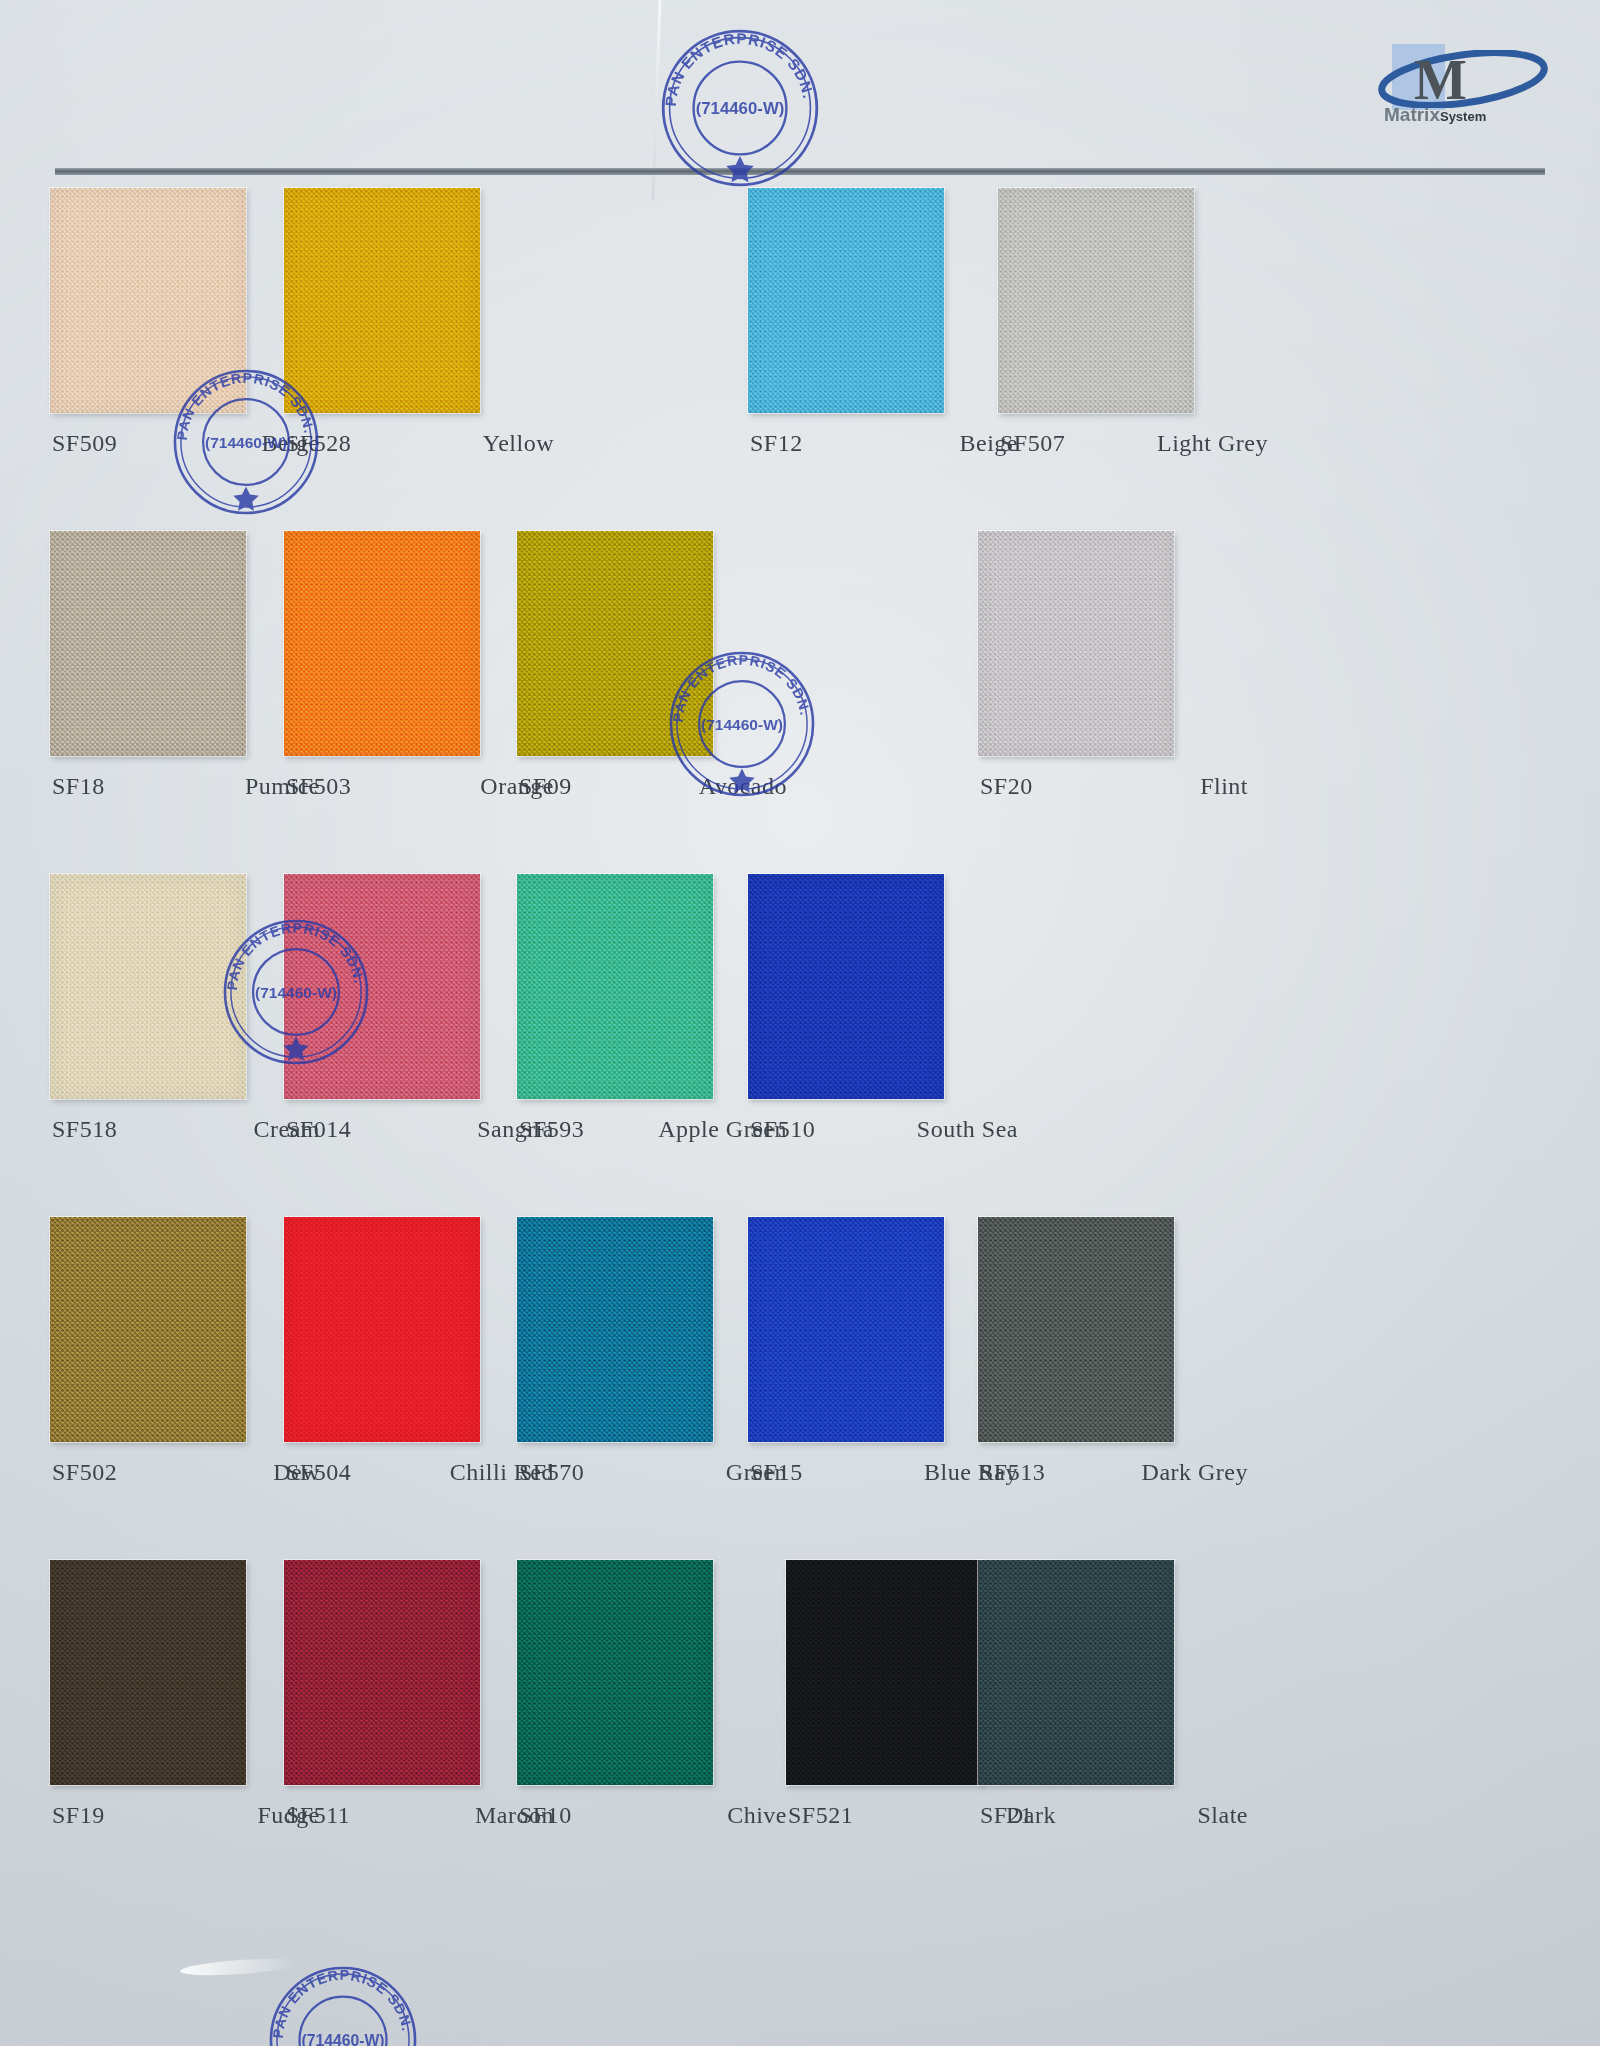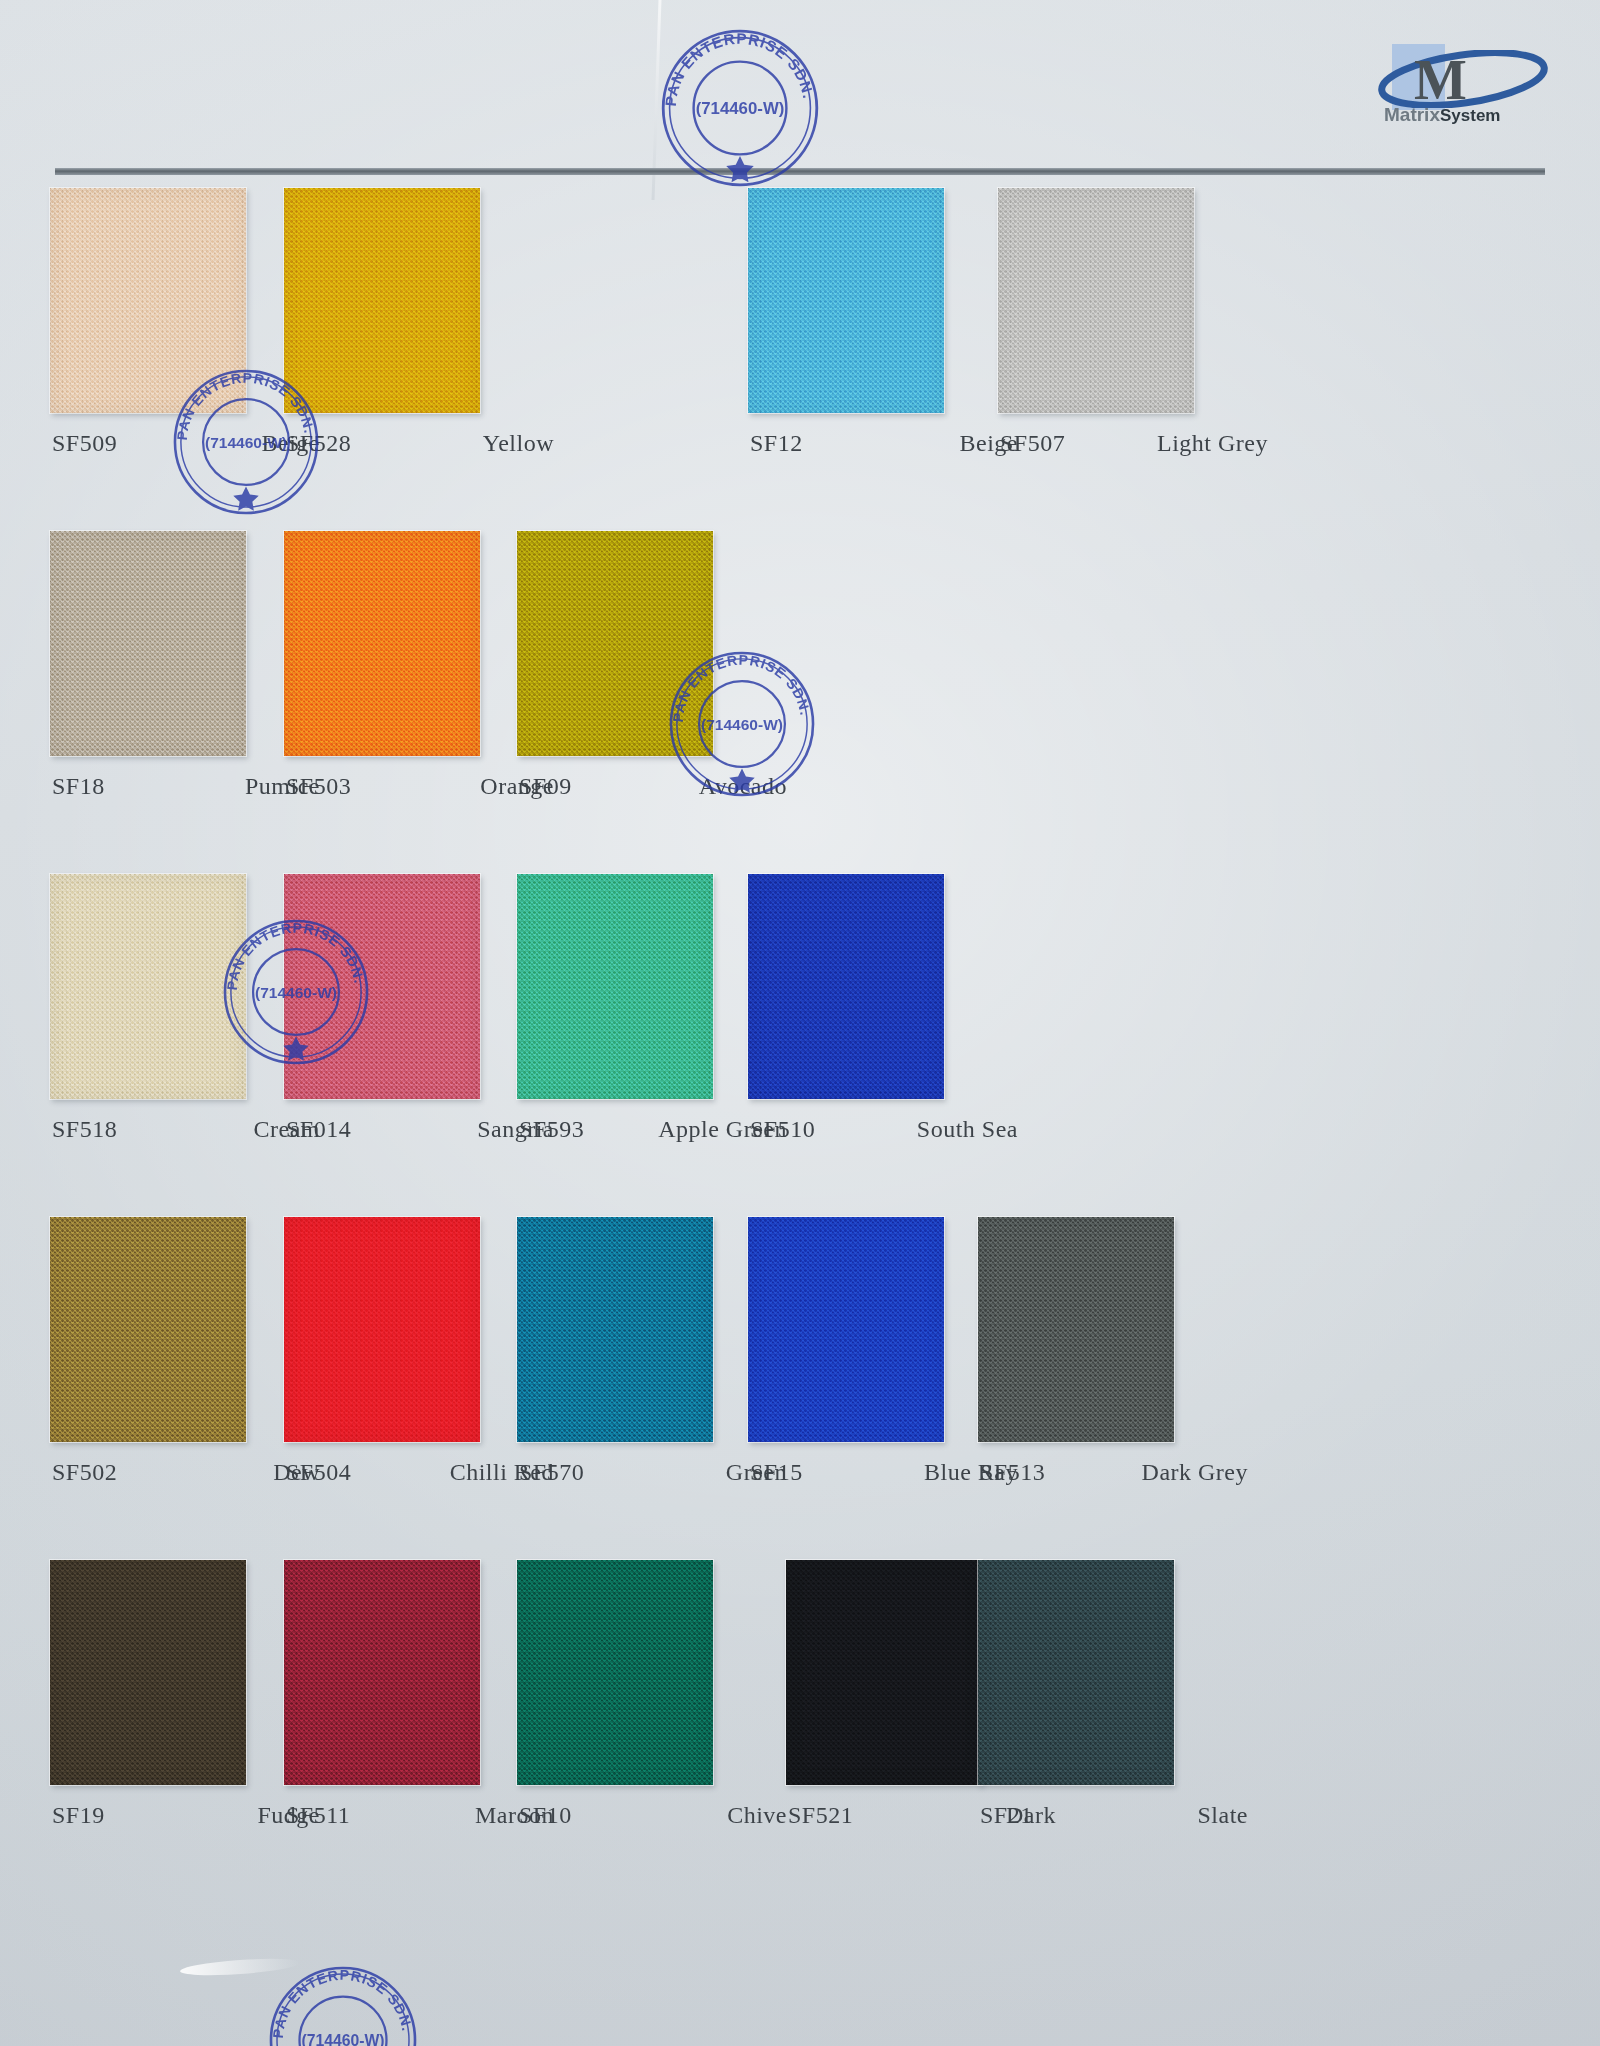--- a/index.html
+++ b/index.html
@@ -57,21 +57,21 @@
     font-family:"Liberation Serif", serif;
     font-weight:700;font-size:56px;color:#4b5358;
     letter-spacing:-2px;
   }
   .logo .wordmark{
     position:absolute;left:22px;top:66px;
     font-family:"Liberation Sans", sans-serif;
     font-weight:700;font-size:19px;
   }
   .logo .wordmark .matrix{color:#6f7a83;}
-  .logo .wordmark .system{color:#2f3a42;font-size:17px;}
+  .logo .wordmark .system{color:#2f3a42;font-size:13px;}
 
   
   .grid{
     position:absolute;left:0;top:180px;width:1600px;
   }
   .row{
     position:relative;height:343px;
   }
   .cell{
     position:absolute;top:0;width:280px;height:343px;
@@ -191,20 +191,27 @@
             <span class="nm">Orange</span>
           </div>
         </div>
         <div class="cell" style="left: 511px;">
           <div class="swatch" style="background: rgb(174, 154, 11);"></div>
           <div class="labels">
             <span class="code">SF09</span>
             <span class="nm">Avocado</span>
           </div>
         </div>
+        <div class="cell" style="left: 972px;">
+          <div class="swatch" style="background: rgb(198, 195, 198);"></div>
+          <div class="labels">
+            <span class="code">SF20</span>
+            <span class="nm">Flint</span>
+          </div>
+        </div>
       </div>
       <div class="row">
         <div class="cell" style="left: 44px;">
           <div class="swatch" style="background: rgb(224, 214, 182);"></div>
           <div class="labels">
             <span class="code">SF518</span>
             <span class="nm">Cream</span>
           </div>
         </div>
         <div class="cell" style="left: 278px;">

